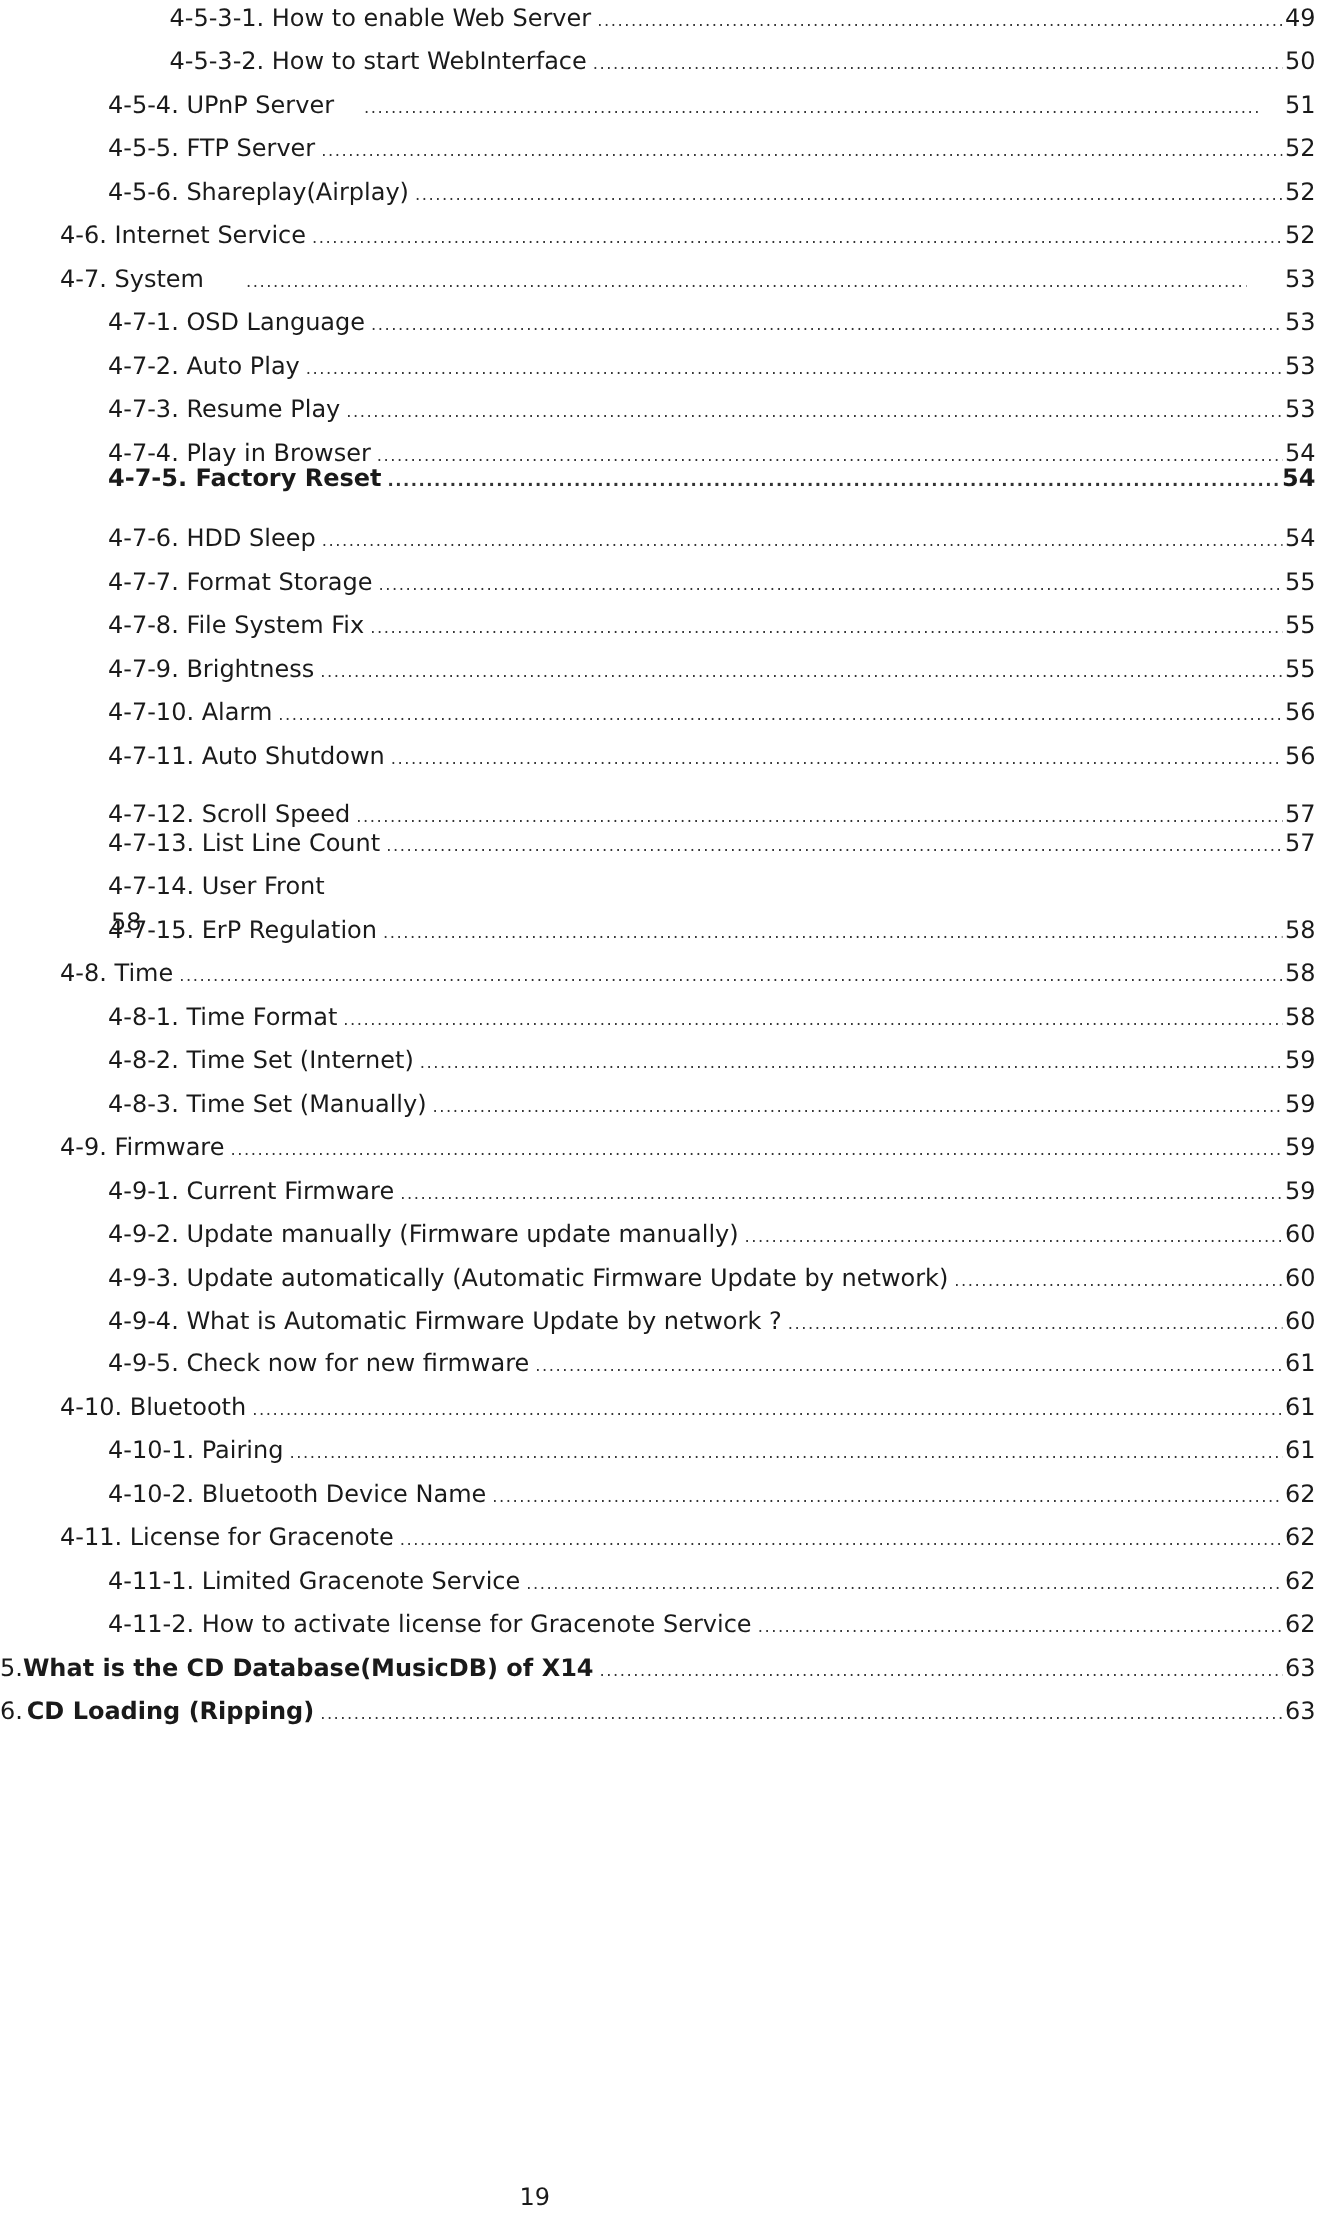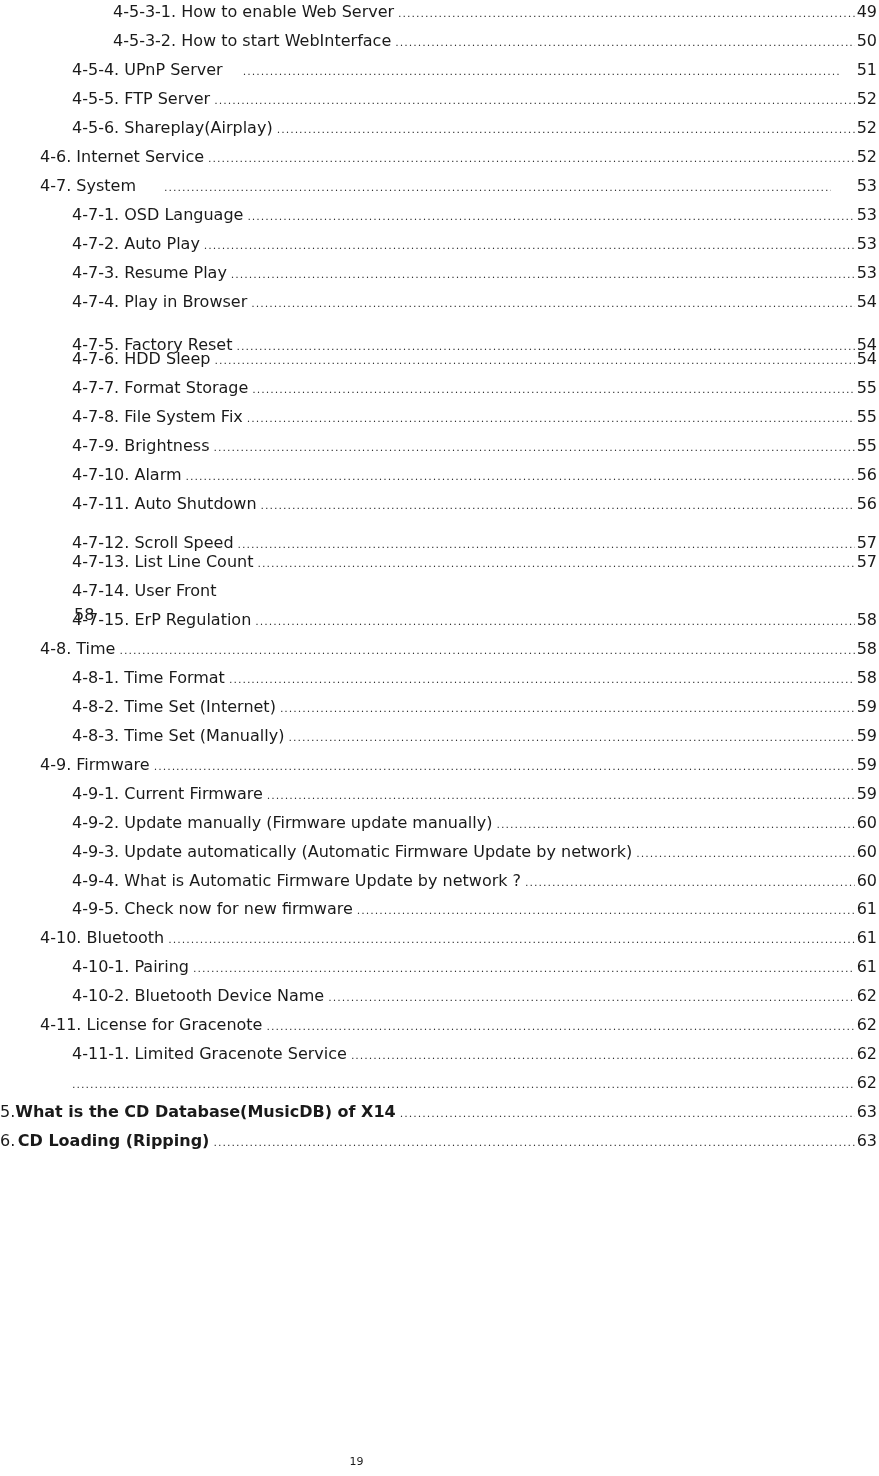--- a/index.html
+++ b/index.html
@@ -13,21 +13,21 @@
                  letter-spacing: 1px; }
   .row .leader::before { content: "................................................................................................................................................................................................................................................................................................"; }
   .row .page { flex: 0 0 auto; padding-left: 2px; }
   .lvl1 { left: 0; }
   .lvl2 { left: 40px; text-align: right; }
   .lvl3 { left: 72px; }
   .lvl4 { left: 113px; }
   .lvl1 .num { display: inline-block; width: 36px; font-weight: normal; }
   .lvl1 .label { font-weight: bold; }
   .footer { position: absolute; top: 1455px; left: 0; width: 713px; text-align: center;
-            font-size: 11px; }
+            font-size: 16px; }
 </style>
 </head>
 <body>
 
 <div class="toc" id="toc">
     <div class="row lvl4" style="top: 0px; width: 764px;">
       <span class="label">4-5-3-1. How to enable Web Server</span>
       <span class="leader"></span>
       <span class="page">49</span>
     </div>
@@ -74,21 +74,21 @@
     <div class="row lvl3" style="top: 260.55px; width: 805px;">
       <span class="label">4-7-3. Resume Play</span>
       <span class="leader"></span>
       <span class="page">53</span>
     </div>
     <div class="row lvl3" style="top: 289.5px; width: 805px;">
       <span class="label">4-7-4. Play in Browser</span>
       <span class="leader"></span>
       <span class="page">54</span>
     </div>
-    <div class="row lvl3" style="top: 333px; width: 805px;">
+    <div class="row lvl3" style="top: 307px; width: 805px; font-weight: bold;">
       <span class="label">4-7-5. Factory Reset</span>
       <span class="leader"></span>
       <span class="page">54</span>
     </div>
     <div class="row lvl3" style="top: 347.4px; width: 805px;">
       <span class="label">4-7-6. HDD Sleep</span>
       <span class="leader"></span>
       <span class="page">54</span>
     </div>
     <div class="row lvl3" style="top: 376.35px; width: 805px;">
@@ -205,20 +205,21 @@
       <span class="label">4-11. License for Gracenote</span>
       <span class="leader"></span>
       <span class="page">62</span>
     </div>
     <div class="row lvl3" style="top: 1042.2px; width: 805px;">
       <span class="label">4-11-1. Limited Gracenote Service</span>
       <span class="leader"></span>
       <span class="page">62</span>
     </div>
     <div class="row lvl3" style="top: 1071.15px; width: 805px;">
+      <span class="label">4-11-2. How to activate license for Gracenote Service</span>
       <span class="leader"></span>
       <span class="page">62</span>
     </div>
     <div class="row lvl1" style="top: 1100.1px; width: 877px;">
       <span class="num">5.</span>
       <span class="label">What is the CD Database(MusicDB) of X14</span>
       <span class="leader"></span>
       <span class="page">63</span>
     </div>
     <div class="row lvl1" style="top: 1129.05px; width: 877px;">

